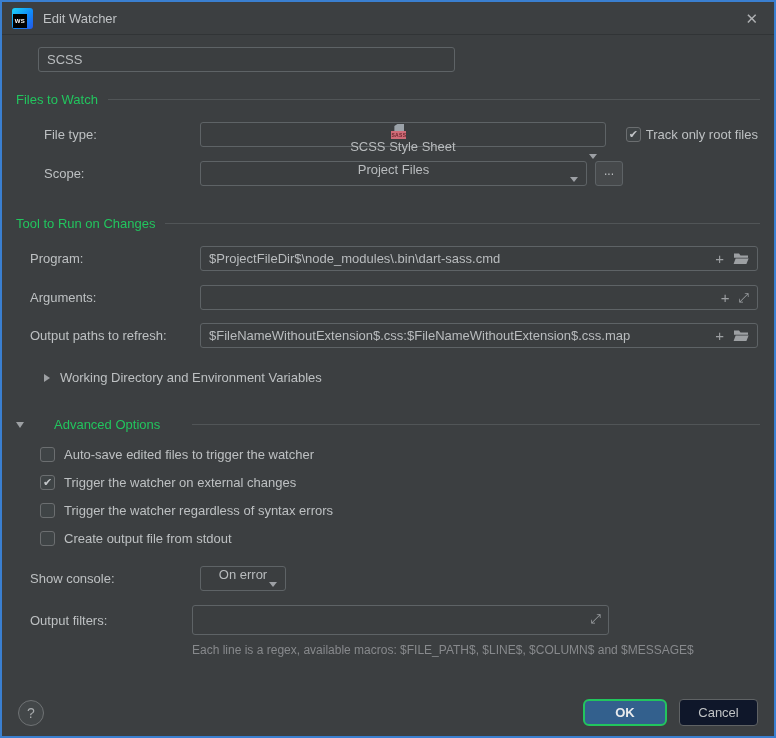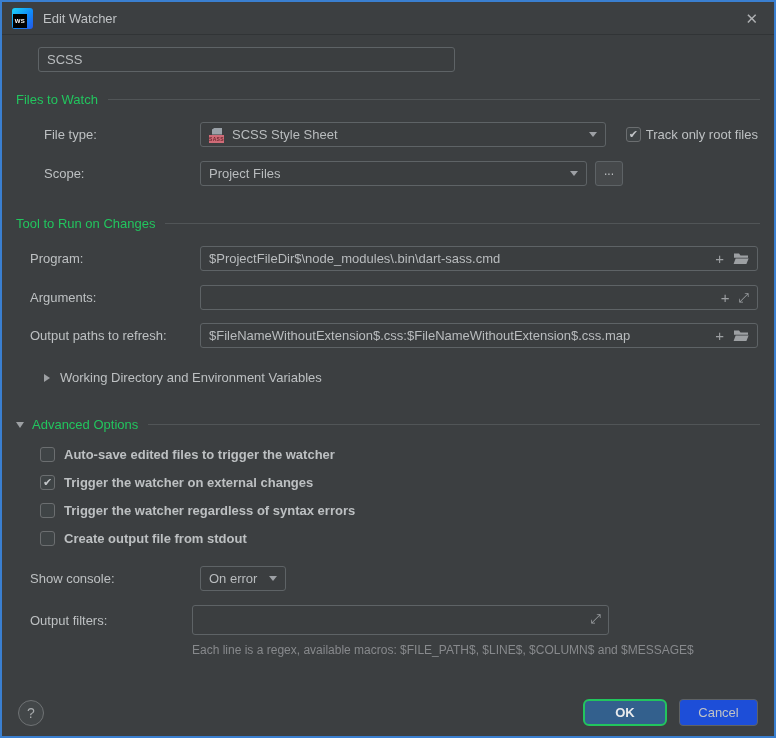--- a/index.html
+++ b/index.html
@@ -23,50 +23,50 @@
   .body{flex:1 1 auto;display:flex;flex-direction:column;padding-top:12px;}
   .row{display:flex;align-items:center;margin:0 16px 14px 28px;}
   .row > label{width:162px;flex:0 0 162px;color:#bdc0c2;}
   .lbl-indent{padding-left:14px;box-sizing:border-box;}
   
   .section{display:flex;align-items:center;margin:6px 14px 15px 14px;color:#22c55e;}
   .section .line{flex:1;height:1px;background:#515557;margin-left:10px;}
   
   .field{height:25px;box-sizing:border-box;border:1px solid #5e6366;border-radius:3px;
     background:#3b3e40;display:flex;align-items:center;padding:0 8px;color:#b9bcbe;margin-left:8px;}
-  .combo{cursor:default;}
+  .combo{cursor:default;flex-direction:column;}
   .w-417{width:417px;}
   .w-387{width:387px;}
   .grow{flex:1;}
   .arrow-down{width:0;height:0;border-top:5px solid #9da0a5;
     border-left:4px solid transparent;border-right:4px solid transparent;margin-left:auto;}
   .field-icons{margin-left:auto;display:flex;align-items:center;gap:9px;}
   .plus-ic{color:#9da0a3;font-size:15px;line-height:1;cursor:default;}
   .expand-ic{color:#9da0a3;font-size:13px;font-family:"DejaVu Sans",sans-serif;line-height:1;cursor:default;}
   .mono{font-family:"DejaVu Sans Mono",monospace;font-size:12px;}
   
   .scss-file{width:16px;height:16px;position:relative;margin-right:7px;flex:0 0 16px;}
   .scss-page{position:absolute;top:1px;left:3px;width:10px;height:7px;background:#9aa1a8;
     clip-path:polygon(0 30%,30% 0,100% 0,100% 100%,0 100%);}
   .scss-badge{position:absolute;bottom:0;left:0;width:15px;height:8px;background:#cf6b77;
     color:#6e2830;font-size:5px;font-weight:bold;display:flex;align-items:center;justify-content:center;letter-spacing:.3px;}
   
   .checkbox{width:15px;height:15px;box-sizing:border-box;border:1px solid #6b6e70;border-radius:3px;
     background:#3f4446;display:flex;align-items:center;justify-content:center;flex:0 0 15px;cursor:default;}
   .checkbox .mark{color:#c3c6c9;font-size:11px;line-height:1;font-family:"DejaVu Sans",sans-serif;}
   .cb-row{display:flex;align-items:center;margin:0 16px 13px 38px;}
-  .cb-row .cb-label{margin-left:9px;font-weight:bold;}
+  .cb-row .cb-label{margin-left:9px;}
   .side-check{display:flex;align-items:center;margin-left:20px;}
   .side-check .cb-label{margin-left:5px;white-space:nowrap;}
   
   .tri-right{width:0;height:0;border-left:6px solid #9da0a3;border-top:4px solid transparent;border-bottom:4px solid transparent;}
   .tri-down{width:0;height:0;border-top:6px solid #9da0a3;border-left:4px solid transparent;border-right:4px solid transparent;}
   .disclosure-row{display:flex;align-items:center;margin:10px 16px 26px 42px;cursor:default;}
   .disclosure-row .d-label{margin-left:10px;}
-  .adv-header{cursor:default;}
+  .adv-header{cursor:default;gap:22px;}
   .adv-header .d-label{margin-left:8px;}
   
   .browse-btn{width:28px;height:25px;box-sizing:border-box;border:1px solid #5e6366;border-radius:3px;
     background:#46494b;color:#bdc0c2;display:flex;align-items:center;justify-content:center;
     margin-left:8px;font-size:12px;line-height:1;padding-bottom:5px;cursor:default;}
   
   .console-combo{width:86px;}
   .console-combo .arrow-down{margin-left:auto;}
   
   .filters-box{width:417px;height:30px;box-sizing:border-box;border:1px solid #5e6366;border-radius:3px;
@@ -79,21 +79,21 @@
   .folder-ic{display:flex;cursor:default;}
   
   .footer{margin-top:auto;flex:0 0 auto;display:flex;align-items:center;padding:0 16px 10px 16px;}
   .help-btn{width:24px;height:24px;border-radius:50%;border:1px solid #6f7274;color:#a8abad;
     display:flex;align-items:center;justify-content:center;font-size:14px;background:#434749;cursor:default;}
   .footer .spacer{flex:1;}
   .btn{height:27px;box-sizing:border-box;display:flex;align-items:center;justify-content:center;
     border-radius:4px;cursor:default;}
   .ok-btn{width:84px;background:#33608d;border:2px solid #22c55e;border-radius:6px;
     color:#e8eaec;font-weight:bold;}
-  .cancel-btn{width:79px;background:#1d4ed8;border:1px solid #5f6264;color:#c0c3c5;margin-left:12px;}
+  .cancel-btn{width:79px;background:#0f172a;border:1px solid #5f6264;color:#c0c3c5;margin-left:12px;}
 </style>
 </head>
 <body>
 
 <div class="dialog">
 
   <div class="titlebar">
     <span class="ws-logo">
       <span class="ws-inner">WS</span>
     </span>

